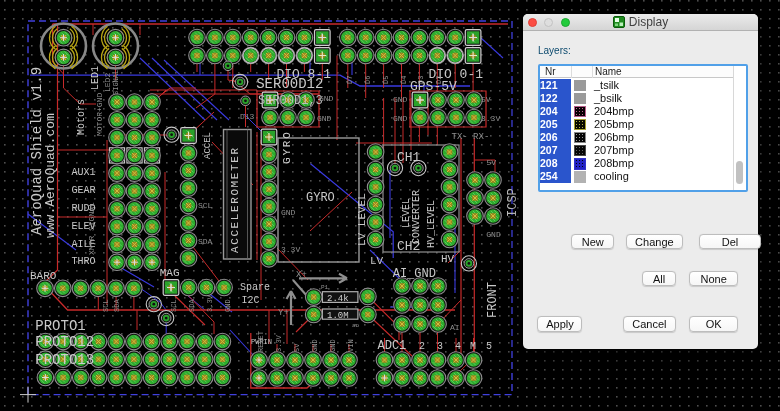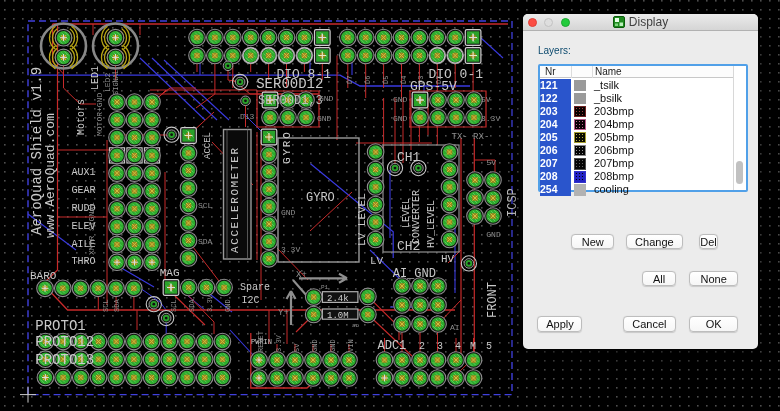--- a/index.html
+++ b/index.html
@@ -573,25 +573,20 @@
           <div class="nr">121</div>
           <div class="sw g"></div>
           <div class="nm">_tsilk</div>
         </div>
 <div class="row">
           <div class="nr">122</div>
           <div class="sw g"></div>
           <div class="nm">_bsilk</div>
         </div>
 <div class="row">
-          <div class="nr">203</div>
-          <div class="sw c203"></div>
-          <div class="nm">203bmp</div>
-        </div>
-<div class="row">
           <div class="nr">204</div>
           <div class="sw c204"></div>
           <div class="nm">204bmp</div>
         </div>
 <div class="row">
           <div class="nr">205</div>
           <div class="sw c205"></div>
           <div class="nm">205bmp</div>
         </div>
 <div class="row">
@@ -614,19 +609,19 @@
           <div class="sw g2"></div>
           <div class="nm">cooling</div>
         </div>
     </div>
     <div id="sb">
         <div id="thumb"></div>
       </div>
   </div>
   <div class="btn" style="left:48.3px;top:219.8px;width:43px">New</div>
   <div class="btn" style="left:102.9px;top:219.8px;width:57px">Change</div>
-  <div class="btn" style="left:176px;top:219.8px;width:19px">Del</div>
+  <div class="btn" style="left:176px;top:219.8px;width:62px">Del</div>
   <div class="btn" style="left:119.1px;top:256.7px;width:34px">All</div>
   <div class="btn" style="left:166.3px;top:256.7px;width:48.7px">None</div>
   <div class="btn" style="left:14.4px;top:302.4px;width:45.1px">Apply</div>
   <div class="btn" style="left:99.9px;top:302.4px;width:53.1px">Cancel</div>
   <div class="btn" style="left:166.3px;top:302.4px;width:48.7px">OK</div>
 </div>
 
 </body></html>

